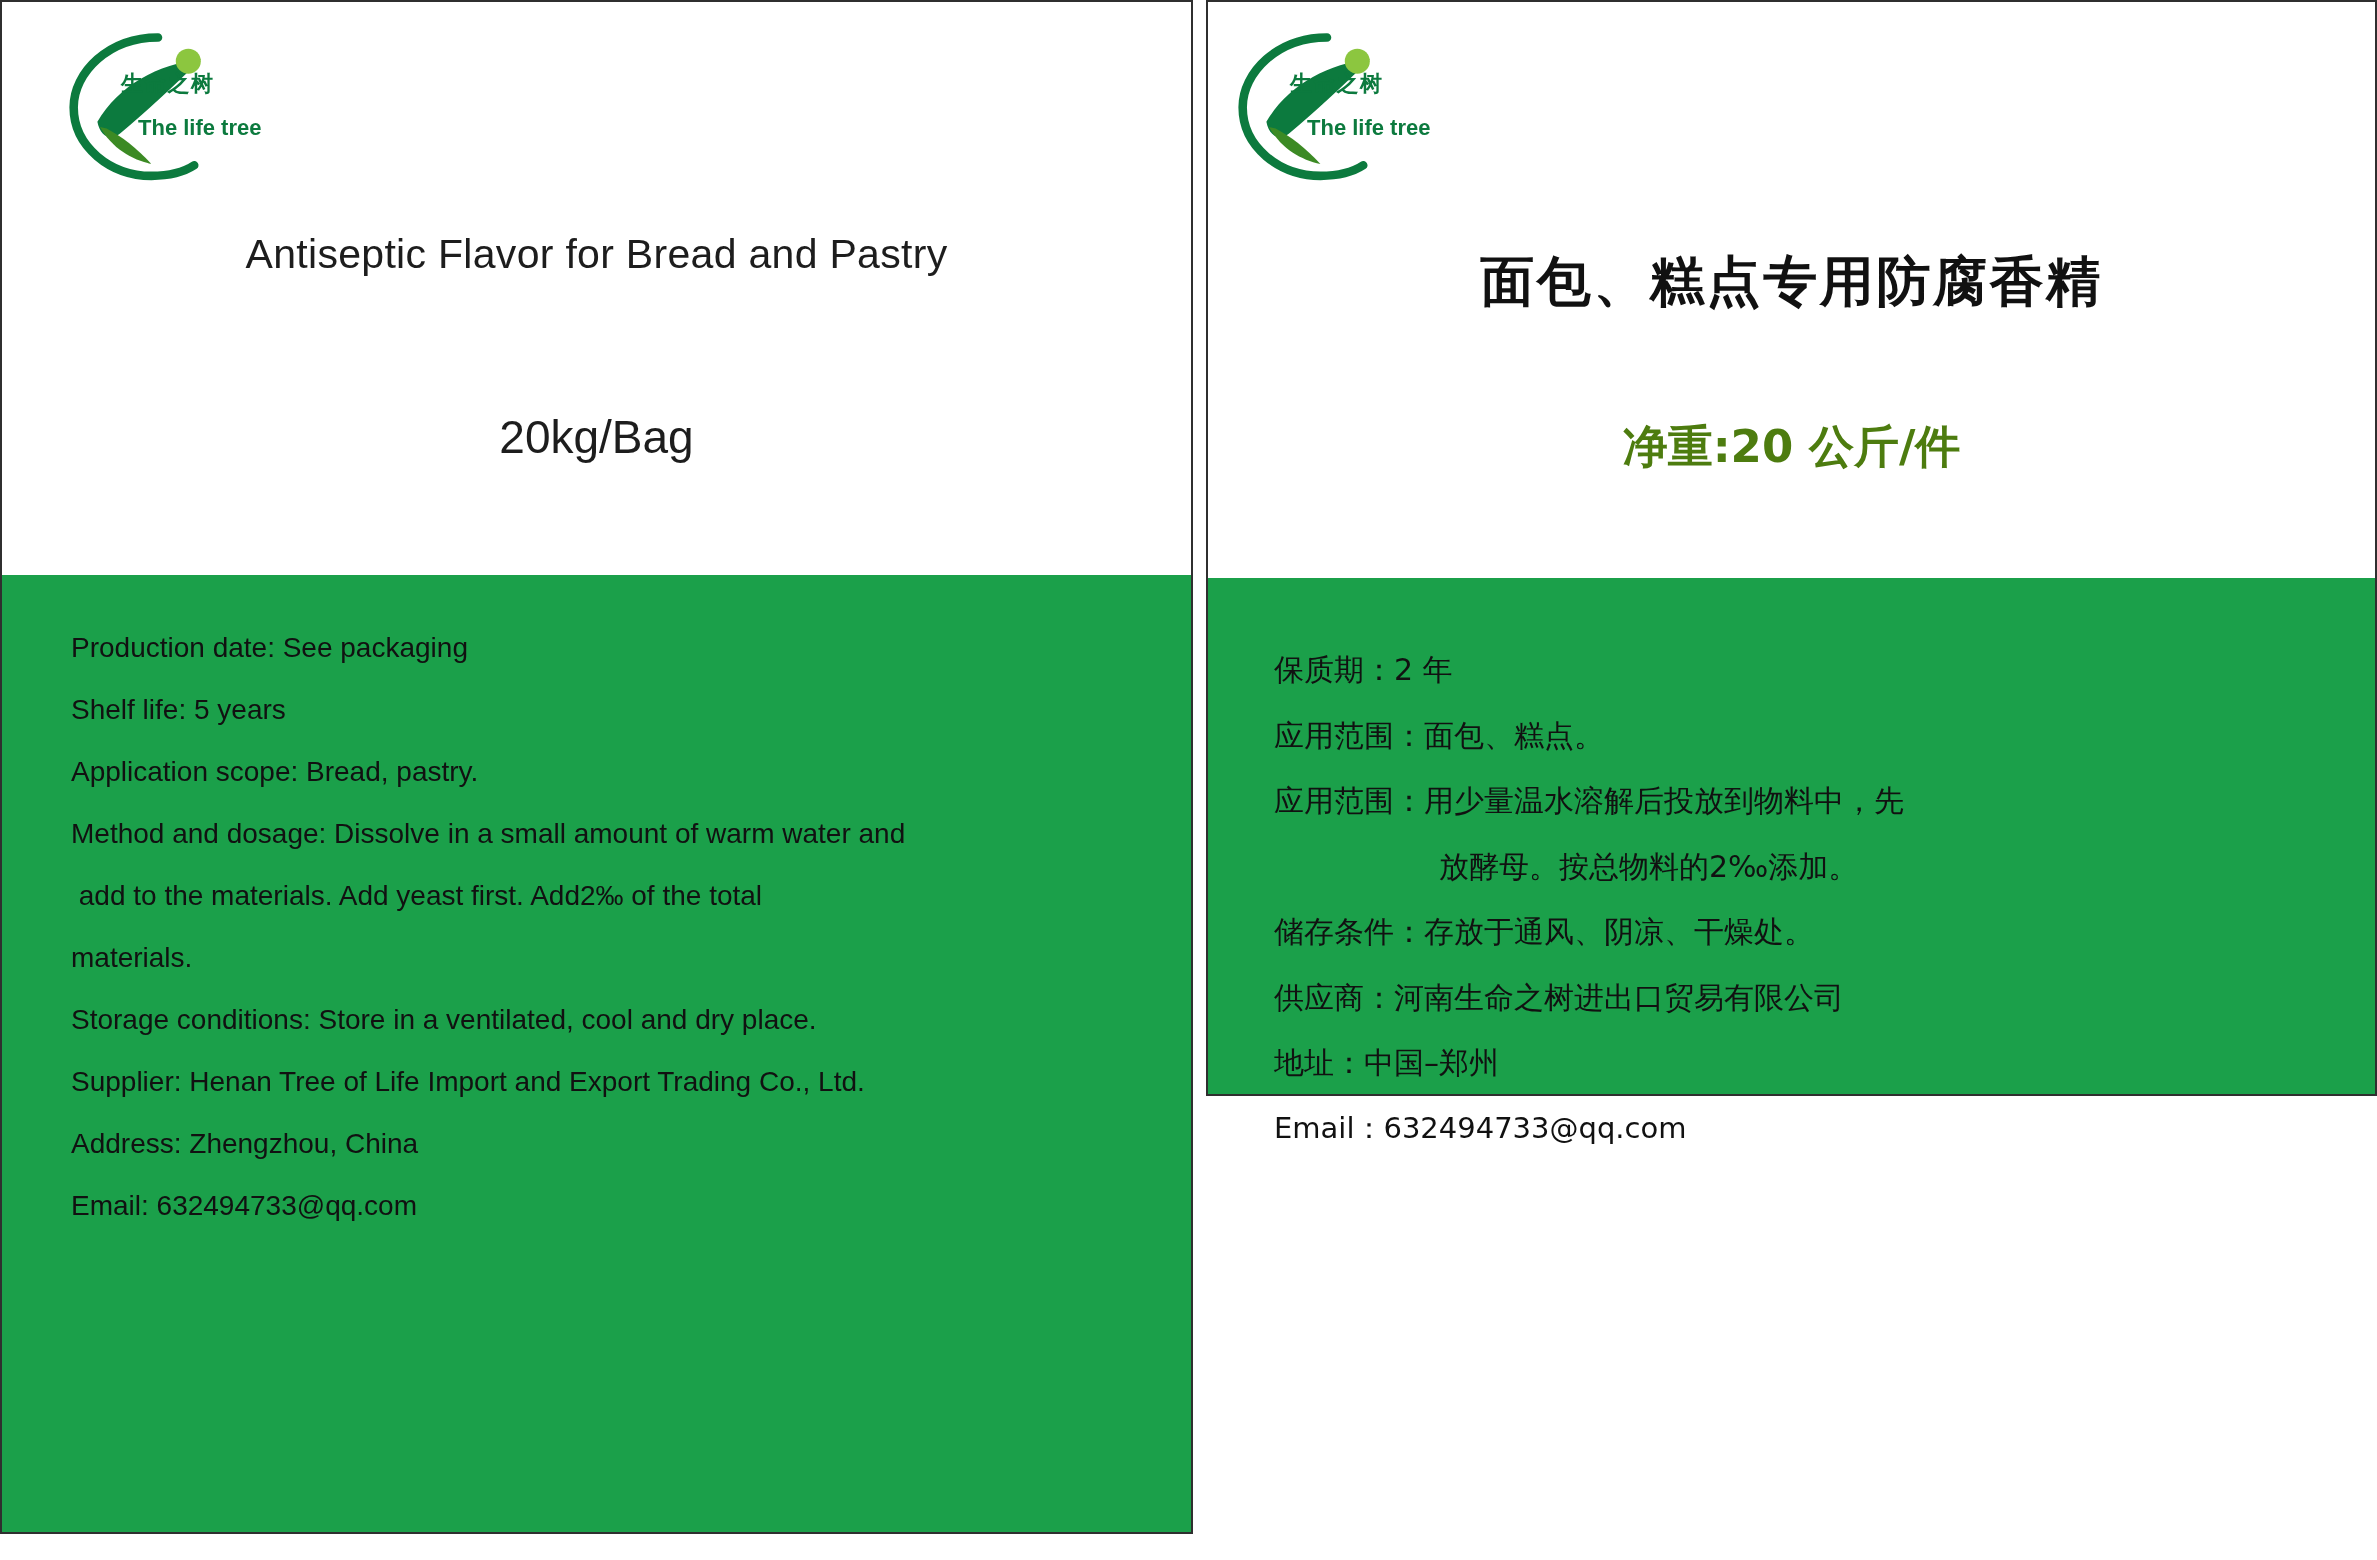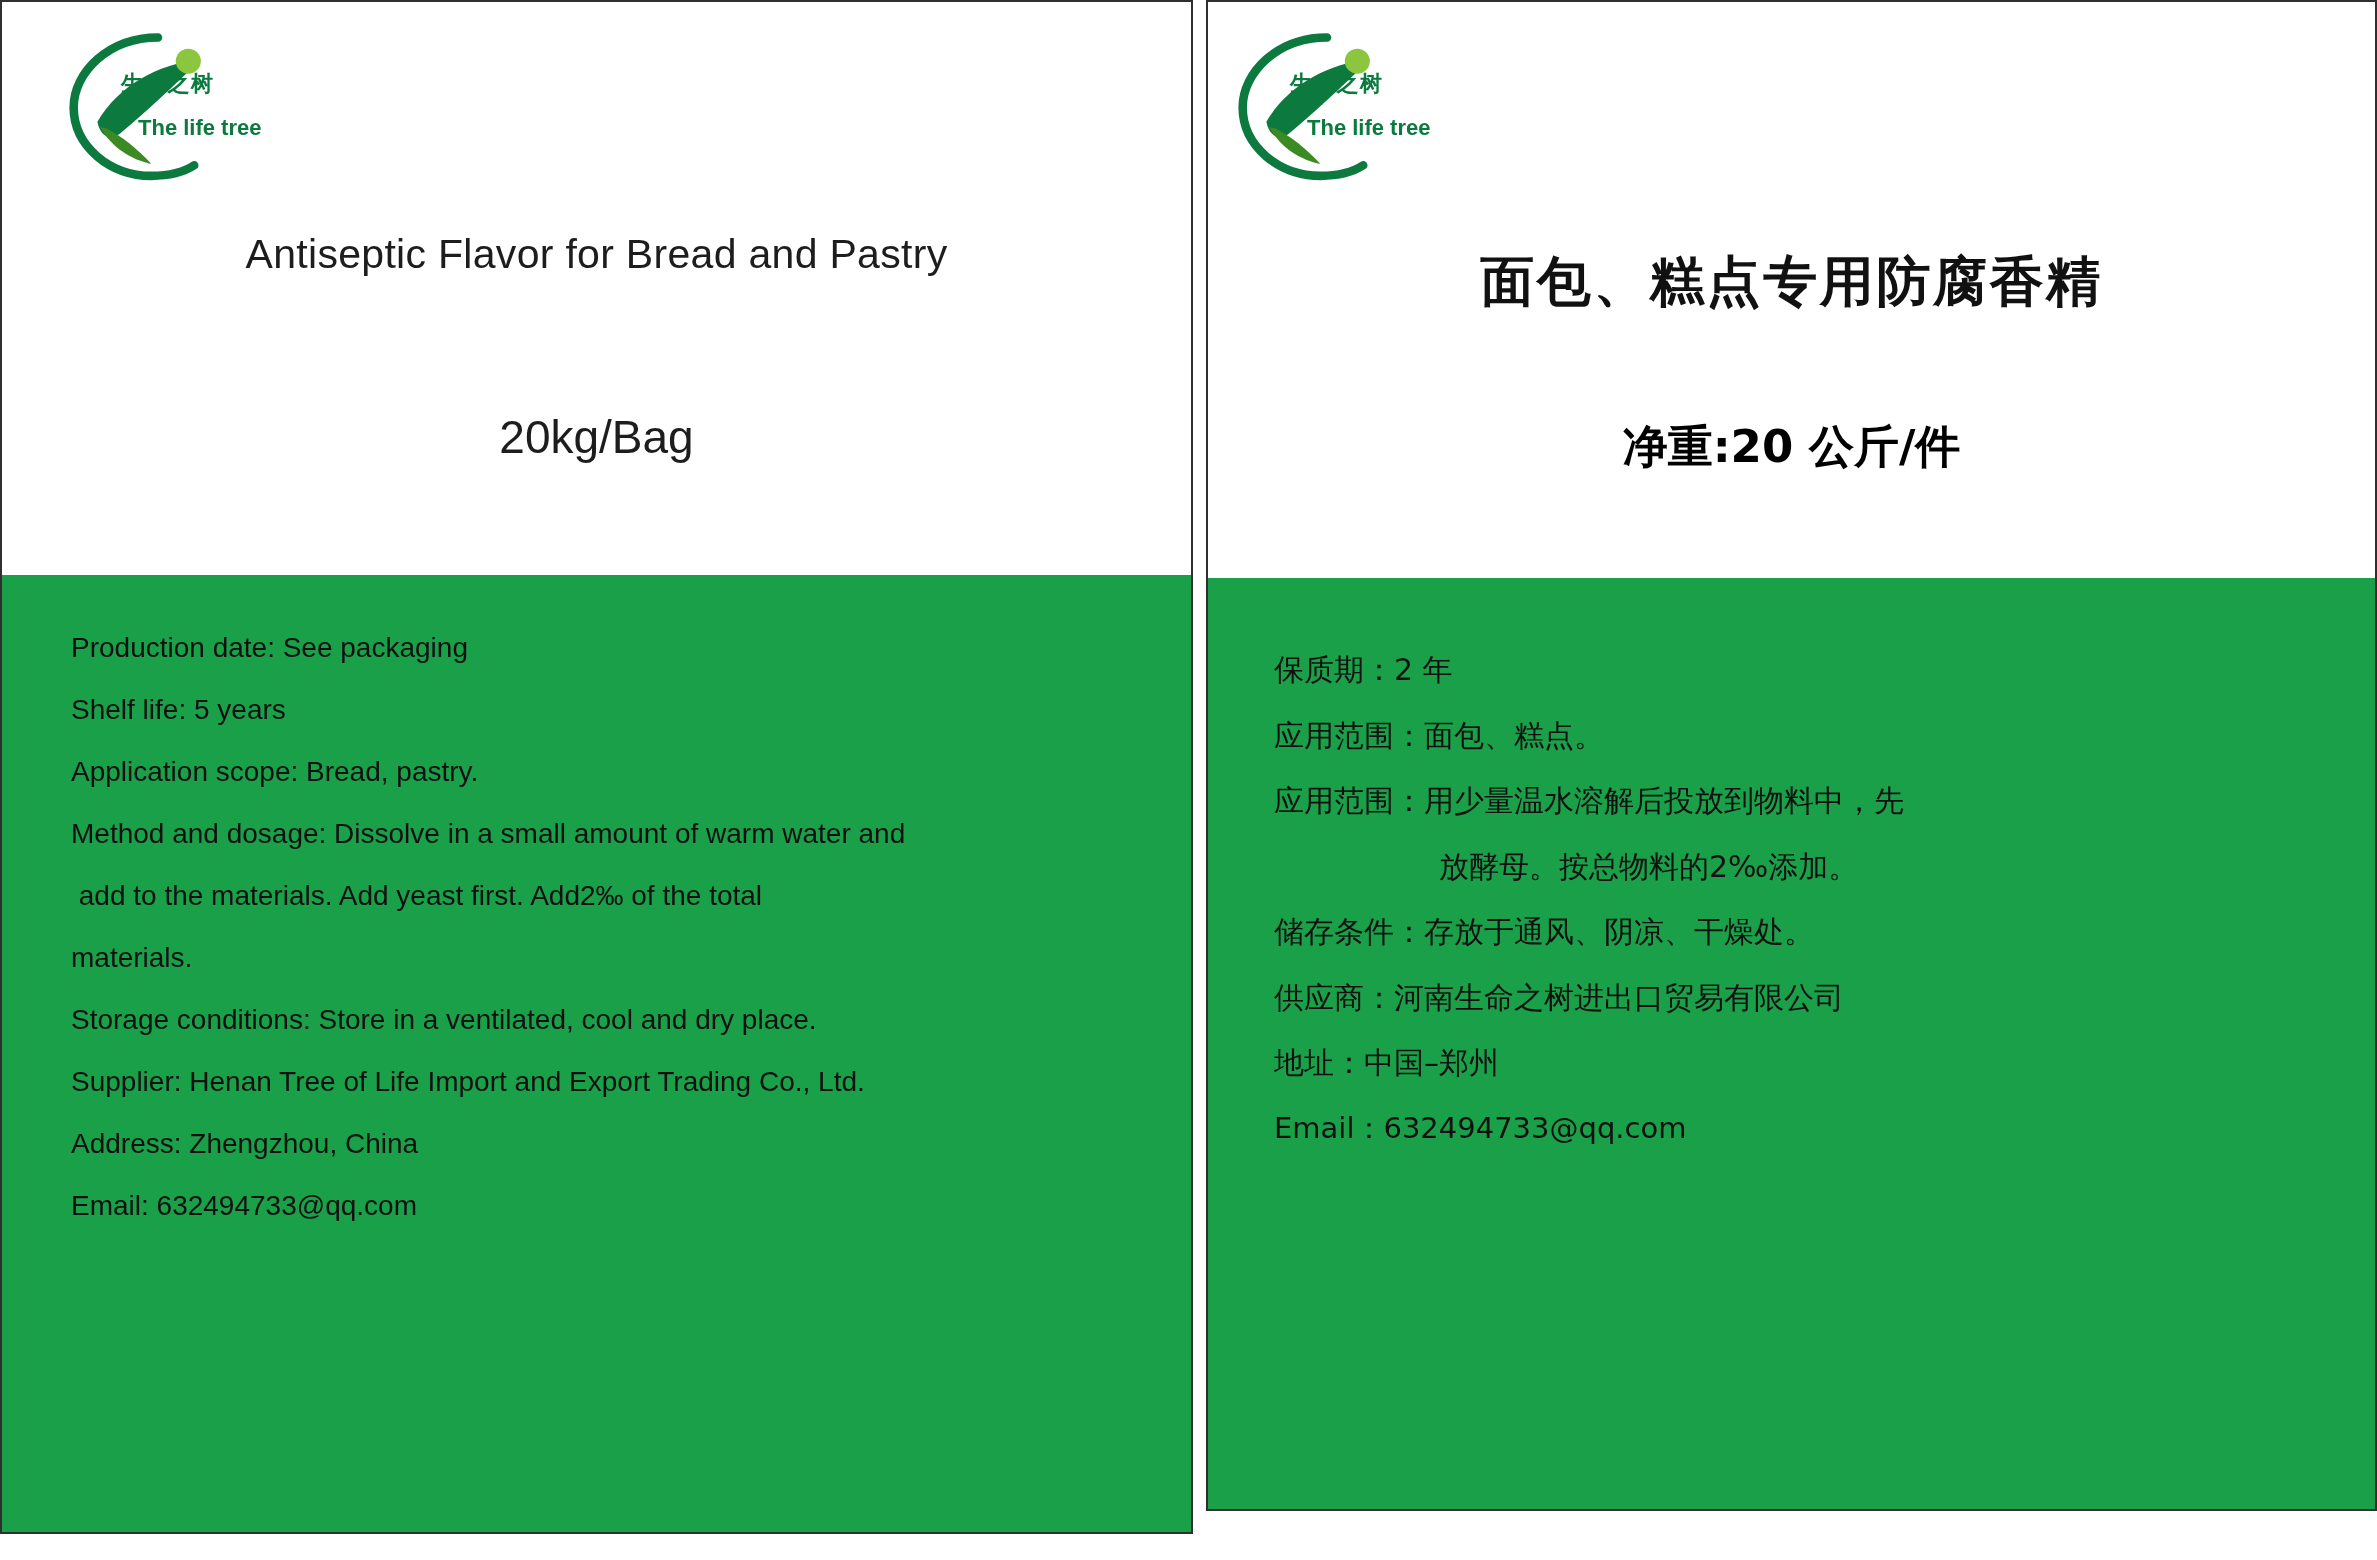--- a/index.html
+++ b/index.html
@@ -28,21 +28,21 @@
     border: 2px solid #2f2f2f;
   }
   .panel-left {
     width: 1193px;
     height: 1534px;
     margin-top: 0px;
     margin-left: 0px;
   }
   .panel-right {
     width: 1171px;
-    height: 1511px;
+    height: 1096px;
     margin-left: 13px;
   }
   .header-area {
     position: relative;
     box-sizing: border-box;
     height: 573px;
     background: #ffffff;
     overflow: hidden;
   }
   .header-area.right {
@@ -117,21 +117,21 @@
   }
   .weight-cn {
     position: absolute;
     left: 0;
     right: 0;
     top: 415px;
     text-align: center;
     font-family: "DejaVu Sans", sans-serif;
     font-weight: bold;
     font-size: 45px;
-    color: #000000;
+    color: #4d7c0f;
   }
   .green-area {
     position: absolute;
     left: 0;
     right: 0;
     bottom: 0;
     top: 573px;
     background: #1ba04a;
     box-sizing: border-box;
     padding: 59px 63px 26px 69px;

